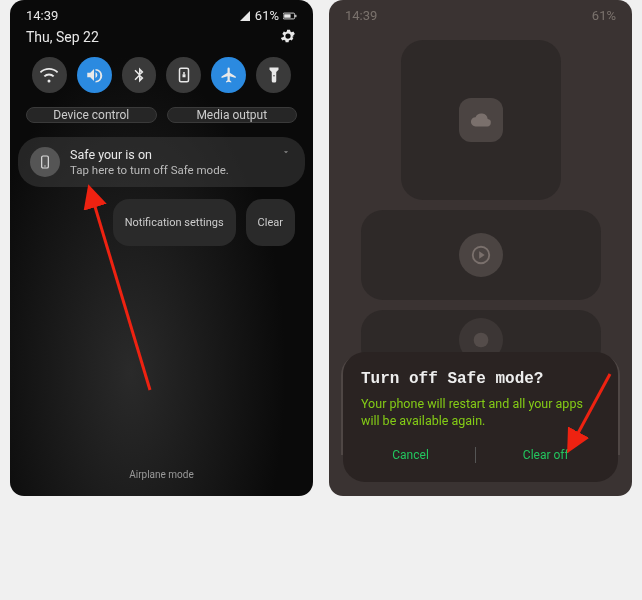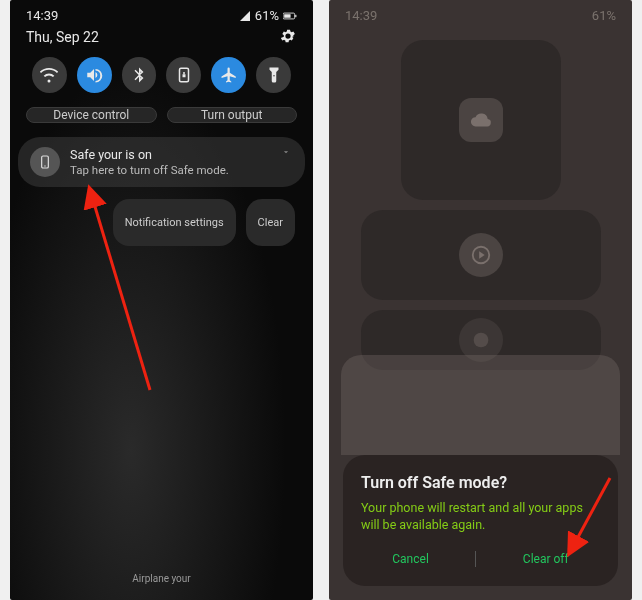--- a/index.html
+++ b/index.html
@@ -9,22 +9,22 @@
     width: 642px;
     height: 600px;
     overflow: hidden;
     display: flex;
     gap: 16px;
     padding: 0;
   }
   .phone {
     position: relative;
     width: 305px;
-    height: 600px;
-    border-radius: 2px;
+    height: 496px;
+    border-radius: 14px;
     overflow: hidden;
     color: #e8e8e8;
   }
   .phone-left {
     background: radial-gradient(ellipse at 40% 75%, #2a2a2a 0%, #0a0a0a 60%);
     margin-left: 10px;
   }
   .phone-right {
     background: #3a3332;
     margin-right: 10px;
@@ -169,21 +169,21 @@
 
   .dialog {
     position: absolute;
     left: 14px; right: 14px;
     bottom: 14px;
     background: #2a2322;
     border-radius: 22px;
     padding: 18px 18px 8px;
     color: #eee;
   }
-  .dialog-title { font-size: 16px; font-weight: 600; margin-bottom: 8px; }
+  .dialog-title { font-size: 16px; font-weight: 600; margin-bottom: 8px; font-family: Liberation Mono, monospace; }
   .dialog-body { font-size: 12.5px; color: #84cc16; line-height: 1.35; margin-bottom: 12px; }
   .dialog-actions {
     display: flex;
     align-items: center;
     justify-content: space-around;
     padding-bottom: 6px;
   }
   .dlg-btn { font-size: 12px; color: #22c55e; padding: 6px 16px; }
   .dlg-sep { width: 1px; height: 16px; background: #555; }
 
@@ -246,21 +246,21 @@
     </div>
     <div class="qs-tile">
       <svg viewBox="0 0 24 24">
           <path d="M6 2h12v3l-3 3v12a2 2 0 01-2 2h-2a2 2 0 01-2-2V8L6 5V2zm6 10a1 1 0 100 2 1 1 0 000-2z"></path>
         </svg>
     </div>
   </div>
 
   <div class="qs-pills">
     <div class="pill">Device control</div>
-    <div class="pill">Turn output</div>
+    <div class="pill">Media output</div>
   </div>
 
   <div class="notif-card">
     <div class="notif-icon">
       <svg viewBox="0 0 24 24">
           <rect x="7" y="3" width="10" height="18" rx="2" fill="none" stroke="#ddd" stroke-width="1.8"></rect>
           <circle cx="12" cy="18" r="1"></circle>
         </svg>
     </div>
     <div class="notif-text">
@@ -270,21 +270,21 @@
     <svg class="chevron" viewBox="0 0 24 24">
         <path d="M7 10l5 5 5-5z"></path>
       </svg>
   </div>
 
   <div class="notif-actions">
     <div class="chip">Notification settings</div>
     <div class="chip">Clear</div>
   </div>
 
-  <div class="footer-label">Airplane your</div>
+  <div class="footer-label">Airplane mode</div>
 
   <svg class="arrow-svg" style="left:60px; top:170px;" width="100" height="230">
     <defs>
         <marker id="ah1" markerWidth="8" markerHeight="8" refX="6" refY="4" orient="auto">
           <path d="M0 0L8 4L0 8z" fill="#e21"></path>
         </marker>
       </defs>
     <line x1="80" y1="220" x2="20" y2="20" stroke="#e21" stroke-width="3" marker-end="url(#ah1)"></line>
   </svg>
 </div>

